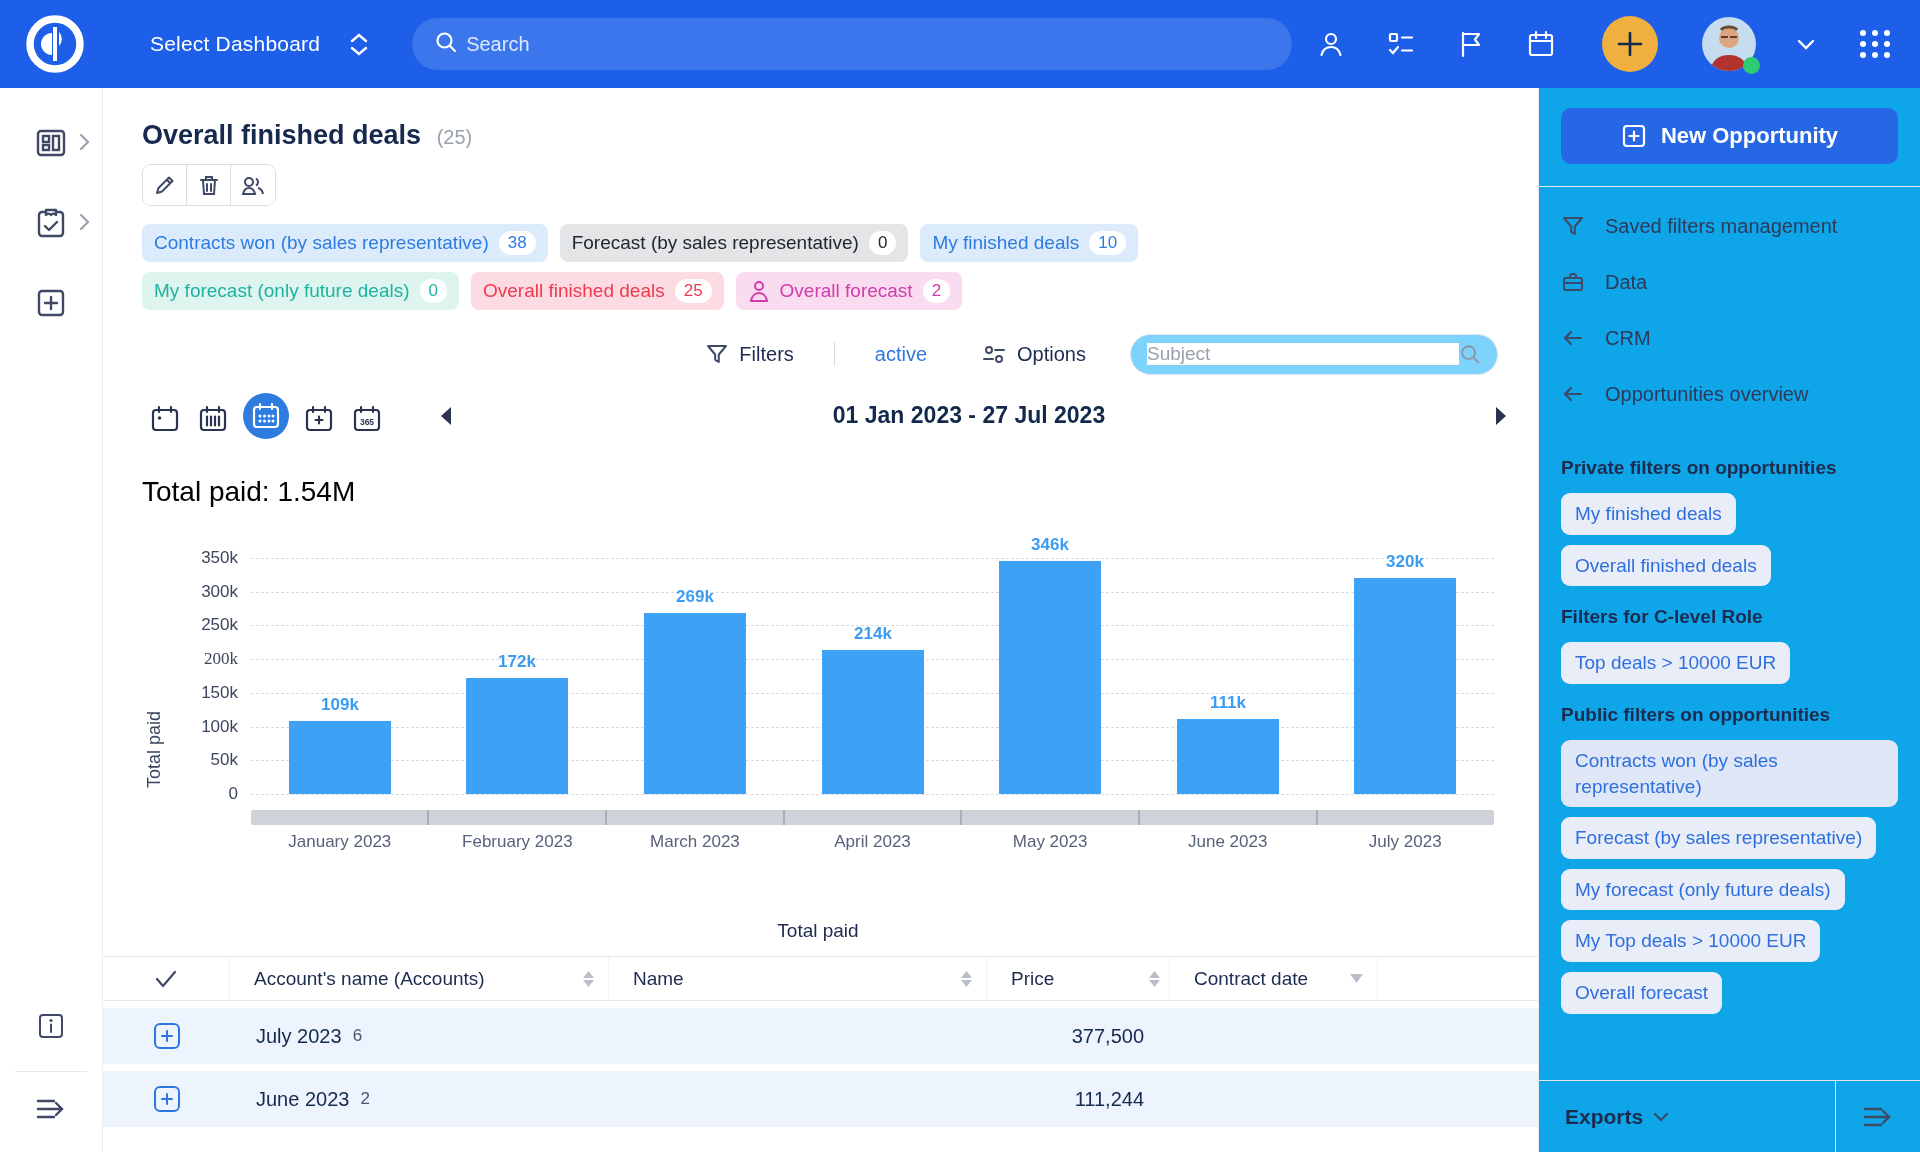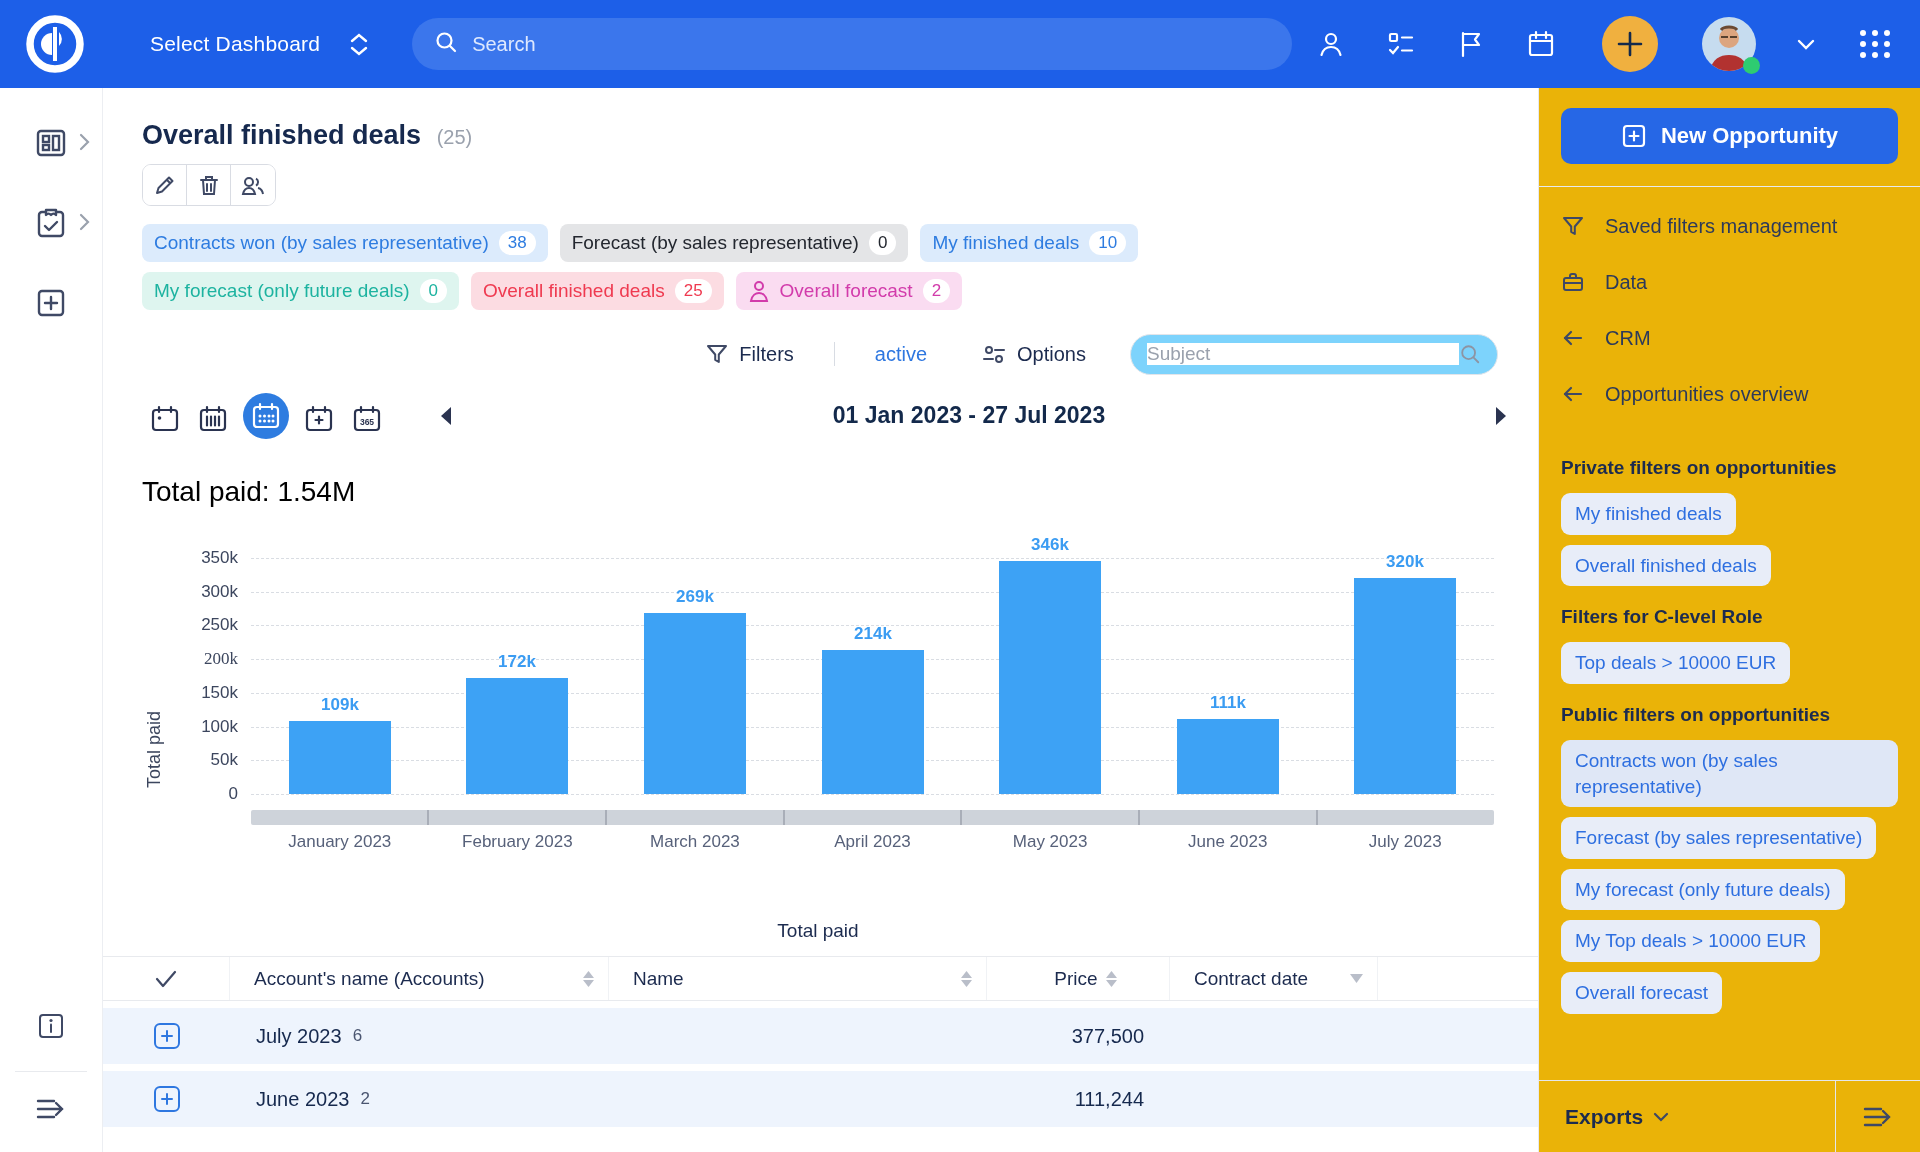--- a/index.html
+++ b/index.html
@@ -4,21 +4,21 @@
 <style>
   *{box-sizing:border-box;margin:0;padding:0}
   html,body{width:1920px;height:1152px;overflow:hidden}
   body{font-family:"Liberation Sans",sans-serif;background:#fff;color:#16294e}
 
   
   .topbar{height:88px;background:#1d5fe8;display:flex;align-items:center;padding:0 26px;color:#fff}
   .logo{width:58px;height:58px;flex:0 0 auto}
   .select-dash{margin-left:66px;font-size:21px;letter-spacing:.2px;display:flex;align-items:center;cursor:pointer}
   .updown{margin-left:30px;display:flex;flex-direction:column;gap:3px}
-  .searchpill{margin-left:44px;width:880px;height:52px;border-radius:26px;background:#3b76ec;display:flex;align-items:center;padding:0 22px;gap:14px}
+  .searchpill{margin-left:44px;width:880px;height:52px;border-radius:26px;background:#3b76ec;display:flex;align-items:center;padding:0 22px;gap:8px}
   .searchpill input{background:transparent;border:none;outline:none;color:#fff;font-size:20px;width:100%;font-family:inherit}
   .searchpill input::placeholder{color:#e7efff;opacity:.95}
   .top-icons{margin-left:auto;display:flex;align-items:center;gap:40px}
   .icon-btn{width:30px;height:30px;display:flex;align-items:center;justify-content:center;cursor:pointer}
   .plus-btn{width:56px;height:56px;border-radius:50%;background:#f0b03f;display:flex;align-items:center;justify-content:center;margin-left:6px;cursor:pointer}
   .avatar-wrap{position:relative;margin-left:4px;cursor:pointer}
   .avatar{width:54px;height:54px;border-radius:50%;overflow:hidden;display:block}
   .status-dot{position:absolute;right:-4px;bottom:-3px;width:17px;height:17px;border-radius:50%;background:#2ecc71}
 
   
@@ -81,35 +81,35 @@
   .x-labels{position:absolute;left:109px;top:374px;width:1243px;display:flex}
   .x-labels span{flex:1;text-align:center;font-size:17px;color:#57617a}
 
   
   .tbl-title{margin-top:58px;width:1352px;text-align:center;font-size:19px;color:#1c2b4f}
   .tbl{margin-top:14px;margin-left:-39px;width:1435px}
   .thead{display:flex;height:45px;border-top:1px solid #e8eaee;border-bottom:1px solid #e8eaee;align-items:center}
   .th{display:flex;align-items:center;font-size:19px;color:#1c2b4f;height:100%;border-right:1px solid #f0f2f5;padding:0 14px 0 24px}
   .th.col-0{width:127px;justify-content:center;padding:0}
   .th.col-1{width:379px}.th.col-2{width:378px}
-  .th.col-3{width:183px;justify-content:center;padding-right:9px}
+  .th.col-3{width:183px;justify-content:space-between;padding-right:9px}
   .th.col-4{width:208px}.th.col-5{flex:1;border-right:none}
   .sort{margin-left:auto;display:flex;flex-direction:column;gap:2px;color:#b9bec9;cursor:pointer}
   .th.col-3 .sort{margin-left:8px}
   .trow{display:flex;height:56px;background:#eef4fd;margin-top:7px;align-items:center;font-size:20px;color:#16294e}
   .td{height:100%;display:flex;align-items:center}
   .td.col-0{width:127px;justify-content:center}
   .td.col-1{width:379px;padding-left:26px}.td.col-2{width:378px}
   .td.col-3{width:183px;justify-content:flex-end;padding-right:26px}
   .td.col-4{width:208px}.td.col-5{flex:1}
   .grp-cnt{font-size:17px;color:#4a5570;margin-left:11px}
   .expand-btn{width:26px;height:26px;border:2px solid #2e77e0;border-radius:6px;color:#2e77e0;display:flex;align-items:center;justify-content:center;cursor:pointer;background:#fff0}
 
   
-  .rsb{width:382px;border-left:1px solid #e7e9ef;background:#eab308;display:flex;flex-direction:column;padding:20px 22px 0}
+  .rsb{width:382px;border-left:1px solid #e7e9ef;background:#0ea5e9;display:flex;flex-direction:column;padding:20px 22px 0}
   .new-opp{height:56px;border:none;border-radius:10px;background:#2667e6;color:#fff;font-size:22px;font-weight:bold;display:flex;align-items:center;justify-content:center;gap:14px;cursor:pointer;font-family:inherit}
   .rsb-div{border-top:1px solid #e7eaef;margin:22px -22px 0}
   .rsb-menu{padding-top:26px}
   .rsb-menu .mi{display:flex;gap:20px;align-items:flex-start;font-size:20px;color:#2d3a5a;margin-bottom:30px;cursor:pointer;line-height:1.3}
   .rsb-menu .mi svg{flex:0 0 auto;margin-top:1px}
   .sec-h{font-size:19px;font-weight:bold;color:#1c2b4f;margin:20px 0 14px}
   .sec-chips{display:flex;flex-direction:column;gap:10px;align-items:flex-start}
   .schip{background:#e8edf8;color:#2e6fe0;font-size:19px;padding:8px 14px;border-radius:9px;cursor:pointer;line-height:1.35}
   .schip.hl{background:#dfe7f6;align-self:stretch}
   .rsb-footer{margin-top:auto;margin-left:-22px;margin-right:-22px;border-top:1px solid #e4e7ec;height:72px;display:flex;align-items:stretch}

